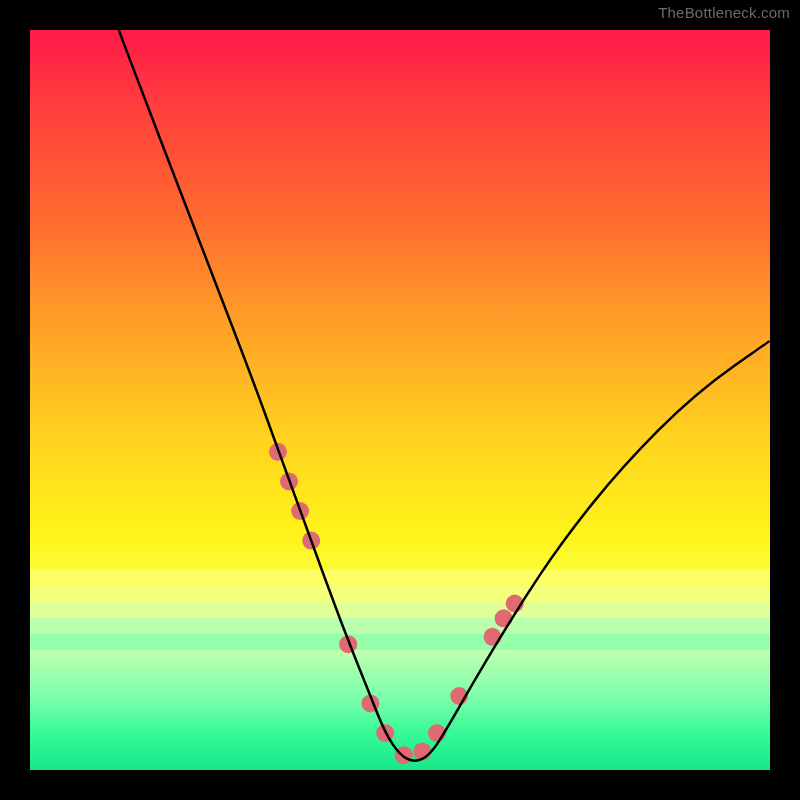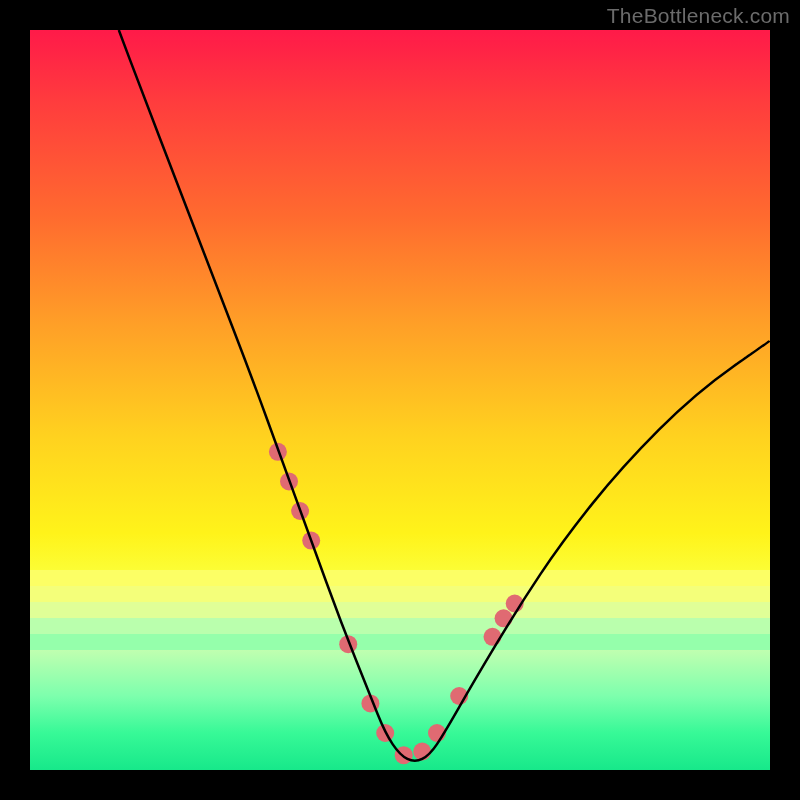--- a/index.html
+++ b/index.html
@@ -43,21 +43,21 @@
   .band {
     position: absolute;
     left: 0;
     width: 100%;
   }
   .watermark {
     position: absolute;
     top: 4px;
     right: 10px;
     color: #6b6b6b;
-    font-size: 21px;
+    font-size: 15px;
     font-weight: 500;
     letter-spacing: 0.2px;
   }
   svg.curve {
     position: absolute;
     left: 0;
     top: 0;
     width: 740px;
     height: 740px;
   }

